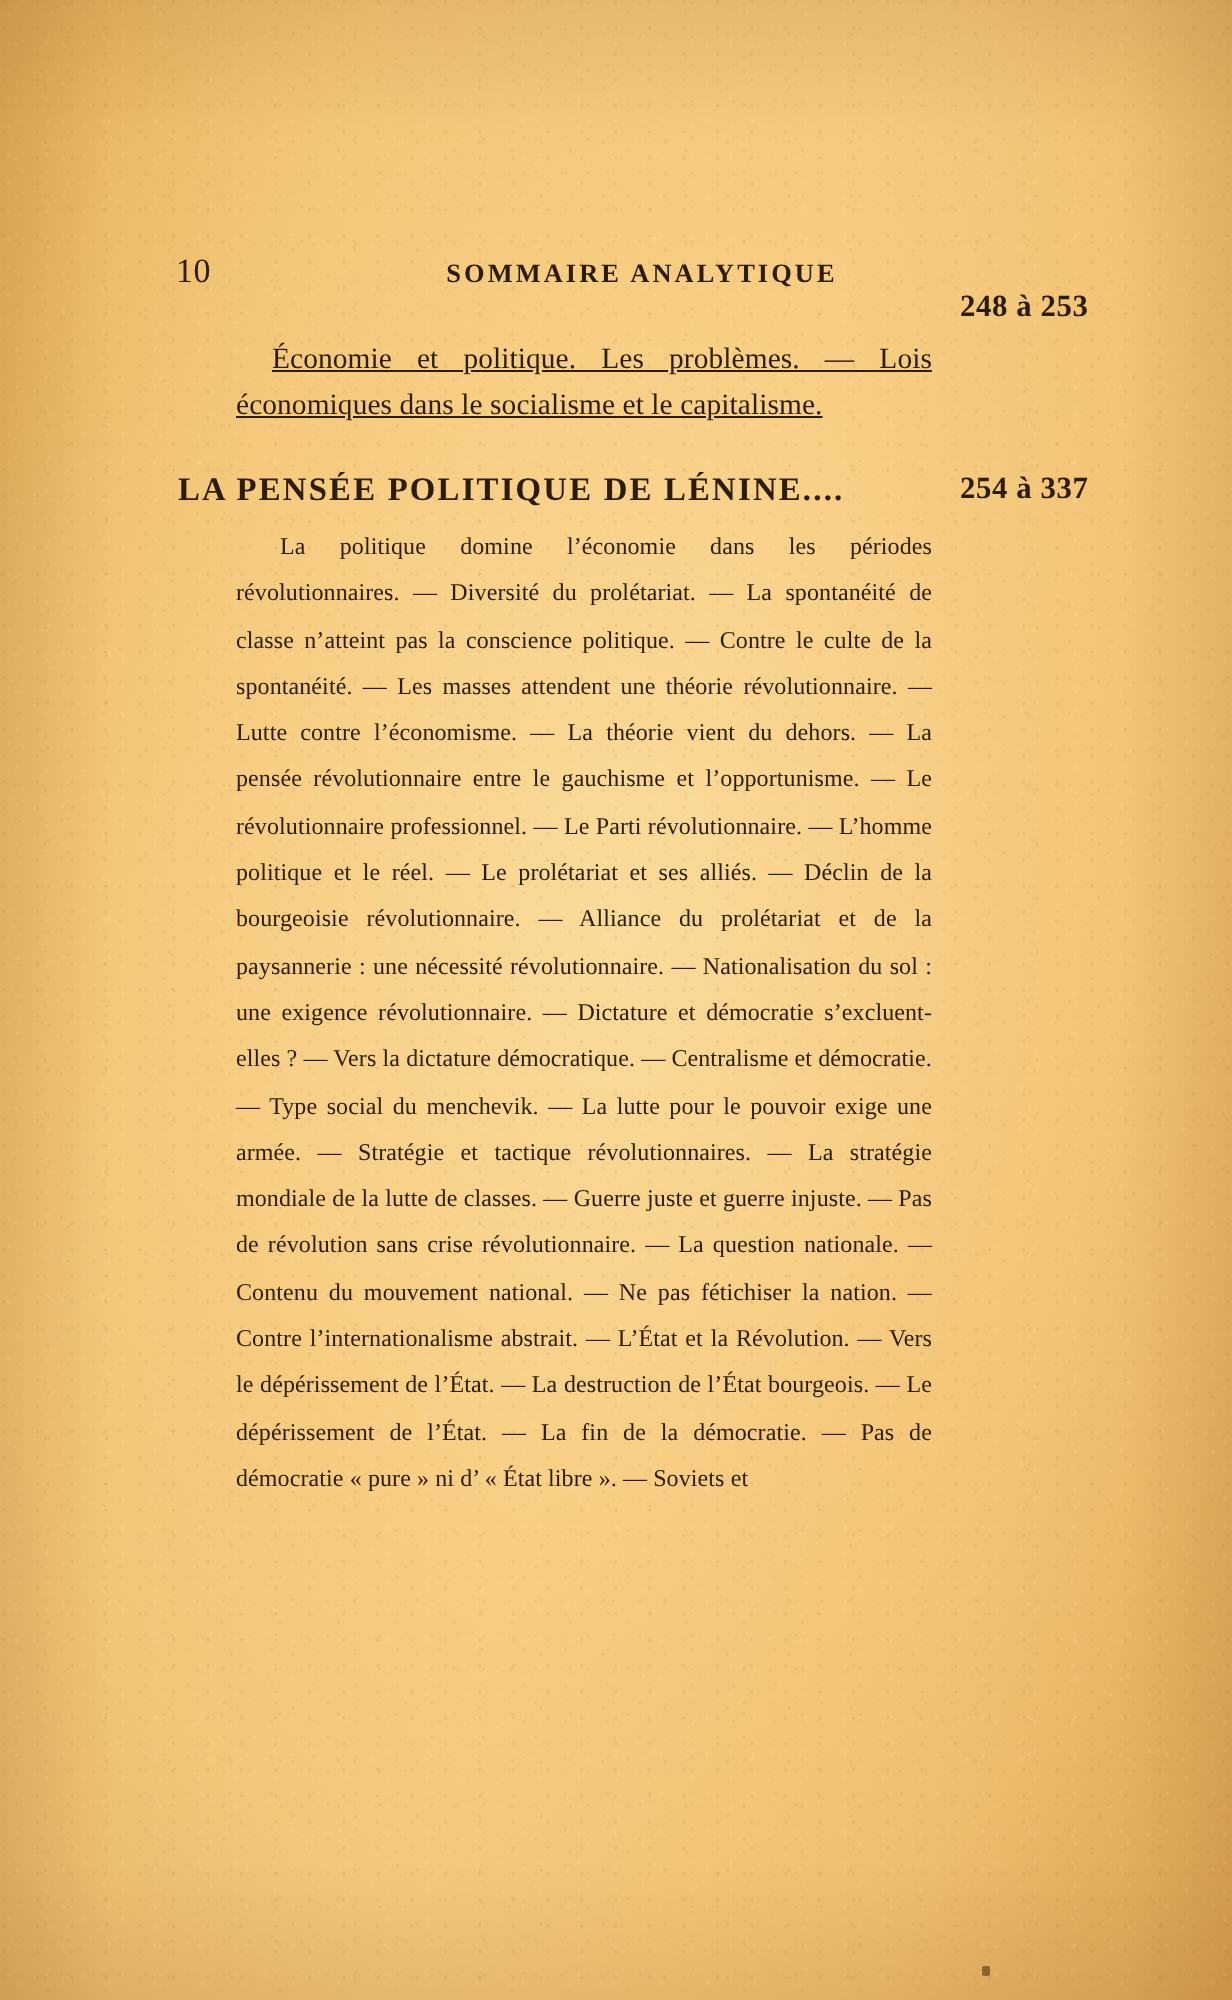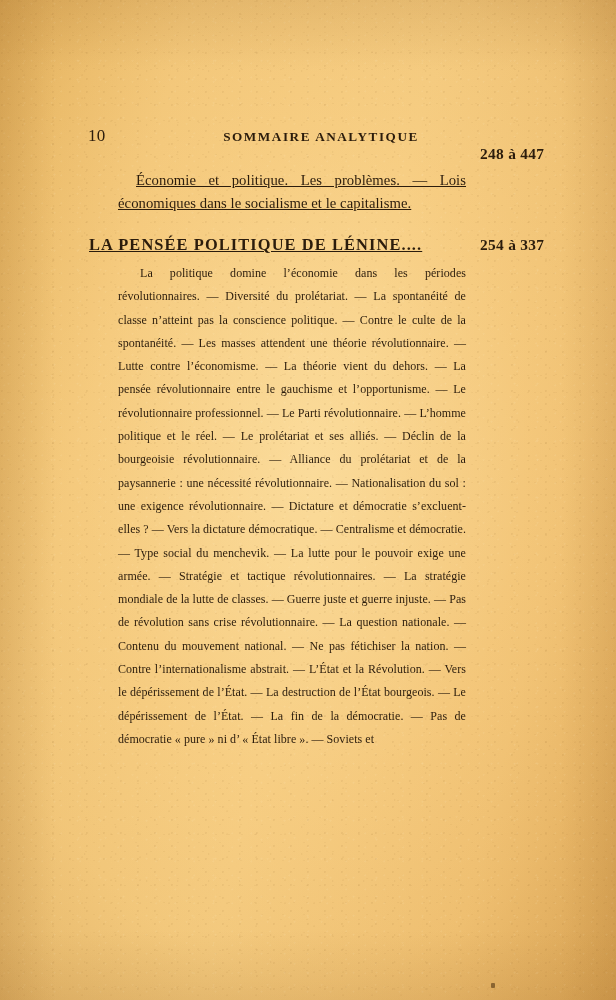--- a/index.html
+++ b/index.html
@@ -138,21 +138,20 @@
   }
 
   .section-title {
     position: absolute;
     left: 89px;
     top: 235px;
     font-size: 16.4px;
     font-weight: bold;
     letter-spacing: 1.1px;
     white-space: nowrap;
-    text-decoration: underline;
   }
 
   #desc-main {
     left: 118px;
     top: 262px;
     width: 348px;
     text-indent: 22px;
     font-size: 12px;
     line-height: 23.3px;
   }
@@ -168,21 +167,21 @@
   <div id="vignette"></div>
   <div class="speck" style="left:491px; top:983px;"></div>
 
   <div id="content">
 
     <div class="running-head">
       <div class="folio">10</div>
       <div class="head-title">SOMMAIRE ANALYTIQUE</div>
     </div>
 
-    <div class="pages" id="pages-c">248 à 447</div>
+    <div class="pages" id="pages-c">248 à 253</div>
 
     <div class="desc" id="desc-c">Économie et politique. Les problèmes. — Lois économiques dans le socialisme et le capitalisme.</div>
 
     <div class="section-title">LA PENSÉE POLITIQUE DE LÉNINE....</div>
     <div class="pages" id="pages-main">254 à 337</div>
 
     <div class="desc" id="desc-main">La politique domine l’économie dans les périodes révolutionnaires. — Diversité du prolétariat. — La spontanéité de classe n’atteint pas la conscience politique. — Contre le culte de la spontanéité. — Les masses attendent une théorie révolutionnaire. — Lutte contre l’économisme. — La théorie vient du dehors. — La pensée révolutionnaire entre le gauchisme et l’opportunisme. — Le révolutionnaire professionnel. — Le Parti révolutionnaire. — L’homme politique et le réel. — Le prolétariat et ses alliés. — Déclin de la bourgeoisie révolutionnaire. — Alliance du prolétariat et de la paysannerie : une nécessité révolutionnaire. — Nationalisation du sol : une exigence révolutionnaire. — Dictature et démocratie s’excluent-elles ? — Vers la dictature démocratique. — Centralisme et démocratie. — Type social du menchevik. — La lutte pour le pouvoir exige une armée. — Stratégie et tactique révolutionnaires. — La stratégie mondiale de la lutte de classes. — Guerre juste et guerre injuste. — Pas de révolution sans crise révolutionnaire. — La question nationale. — Contenu du mouvement national. — Ne pas fétichiser la nation. — Contre l’internationalisme abstrait. — L’État et la Révolution. — Vers le dépérissement de l’État. — La destruction de l’État bourgeois. — Le dépérissement de l’État. — La fin de la démocratie. — Pas de démocratie « pure » ni d’ « État libre ». — Soviets et</div>
 
   </div>
 </div>

